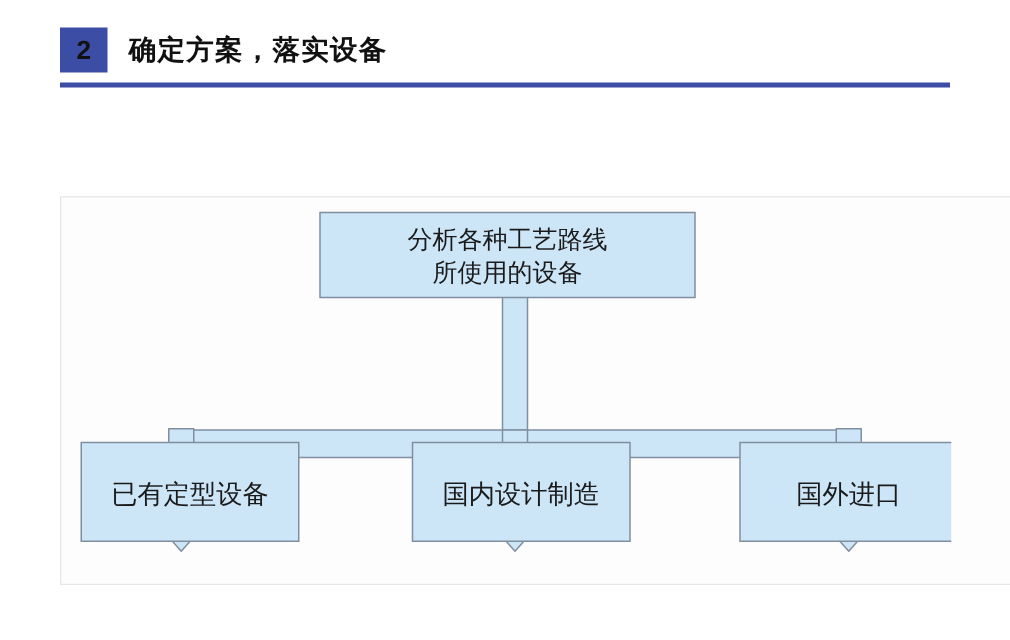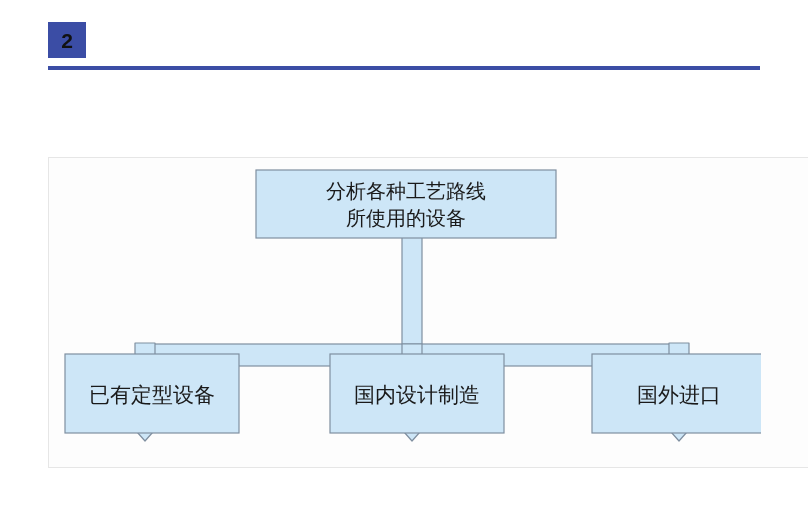--- a/index.html
+++ b/index.html
@@ -94,20 +94,21 @@
 </style>
 </head>
 <body>
 
 <div id="slide-header">
 
   <div id="section-number-badge">
     <span class="num">2</span>
   </div>
 
+  <div id="page-title">确定方案，落实设备</div>
 
   <div id="header-divider"></div>
 </div>
 
 <div id="diagram-panel">
 
   <svg id="flowchart-svg" width="712" height="309" viewBox="0 0 712 309" xmlns="http://www.w3.org/2000/svg">
 
     <g>
 

